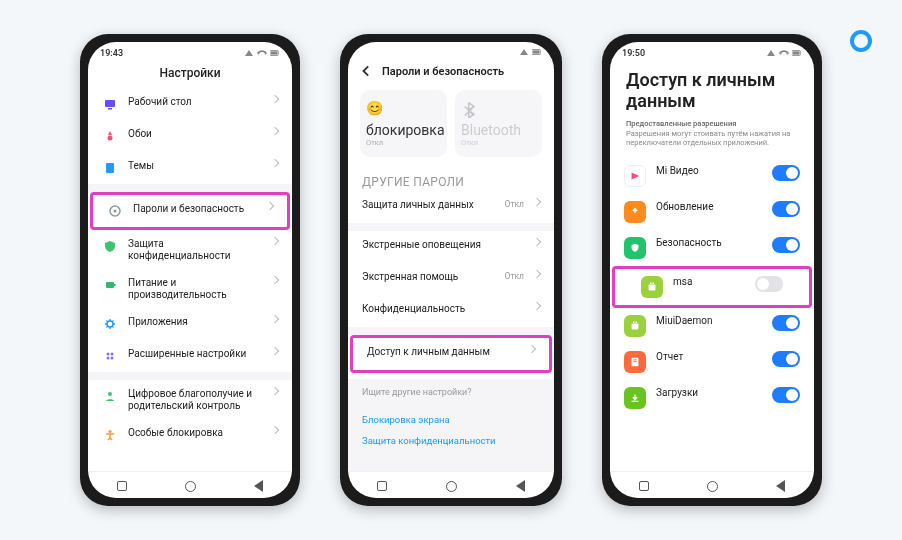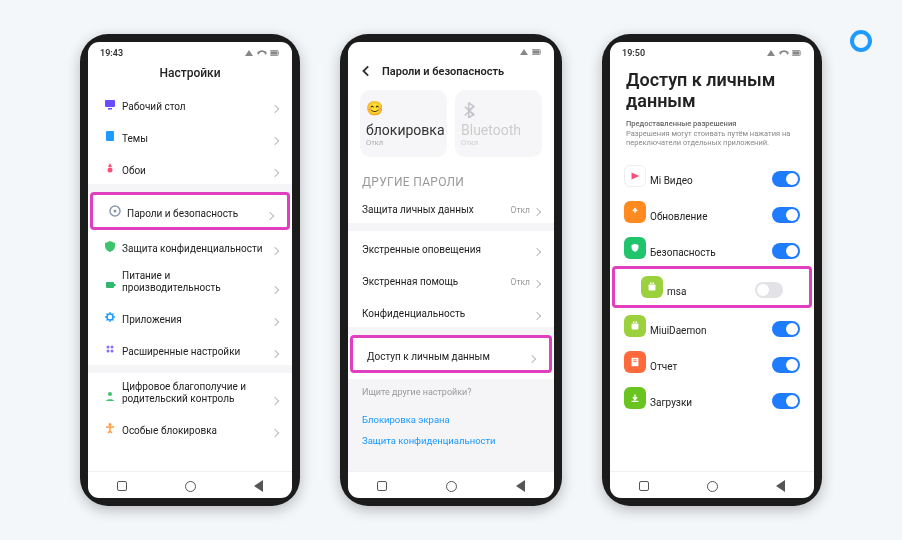--- a/index.html
+++ b/index.html
@@ -32,21 +32,21 @@
     background: #1b1b1b;
     border-radius: 28px;
     padding: 8px;
     box-shadow: 0 4px 14px rgba(0,0,0,0.25);
     position: relative;
   }
   .screen {
     width: 100%;
     height: 100%;
     background: #fff;
-    border-radius: 11px;
+    border-radius: 28px;
     overflow: hidden;
     position: relative;
     font-size: 10px;
     color: #222;
     display: flex;
     flex-direction: column;
   }
   .statusbar {
     display: flex;
     justify-content: space-between;
@@ -85,23 +85,23 @@
     line-height: 1.25;
   }
   .list {
     flex: 1;
     overflow: hidden;
     display: flex;
     flex-direction: column;
   }
   .row {
     display: flex;
-    align-items: flex-end;
+    align-items: flex-start;
     padding: 8px 14px;
-    gap: 4px;
+    gap: 10px;
     min-height: 32px;
     position: relative;
   }
   .row .label {
     flex: 1;
     font-size: 10px;
     color: #222;
     line-height: 1.15;
   }
   .row .value {
@@ -237,34 +237,34 @@
                   <rect x="2" y="3" width="10" height="7" rx="1" fill="#6a4bff"></rect>
                   <rect x="5" y="11" width="4" height="1.5" fill="#6a4bff"></rect>
                 </svg>
               </span>
     <span class="label">Рабочий стол</span>
     <span class="chev"></span>
             </div>
             <div class="row">
     <span class="ico">
                 <svg viewBox="0 0 14 14">
-                  <rect x="3" y="2" width="8" height="10" rx="1" fill="#1f9bff"></rect>
-                </svg>
-              </span>
-    <span class="label">Темы</span>
-    <span class="chev"></span>
-            </div>
-            <div class="row">
-    <span class="ico">
-                <svg viewBox="0 0 14 14">
                   <path d="M7 2l2 4h-4z" fill="#ff4d7a"></path>
                   <circle cx="7" cy="9" r="2.5" fill="#ff4d7a"></circle>
                 </svg>
               </span>
     <span class="label">Обои</span>
+    <span class="chev"></span>
+            </div>
+            <div class="row">
+    <span class="ico">
+                <svg viewBox="0 0 14 14">
+                  <rect x="3" y="2" width="8" height="10" rx="1" fill="#1f9bff"></rect>
+                </svg>
+              </span>
+    <span class="label">Темы</span>
     <span class="chev"></span>
             </div>
           </div>
         <div class="divider"></div>
         <div id="p1-g2">
             <div class="highlight">
               <div class="row">
     <span class="ico">
                   <svg viewBox="0 0 14 14">
                     <circle cx="7" cy="7" r="5" fill="none" stroke="#8a9aac" stroke-width="1.5"></circle>

